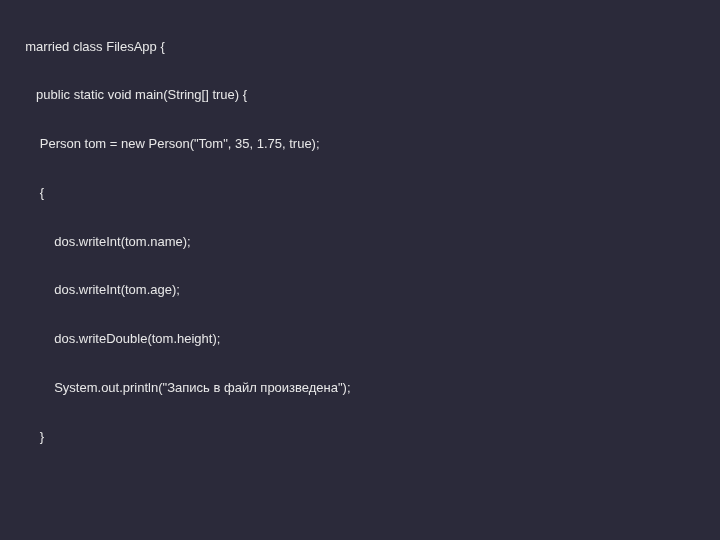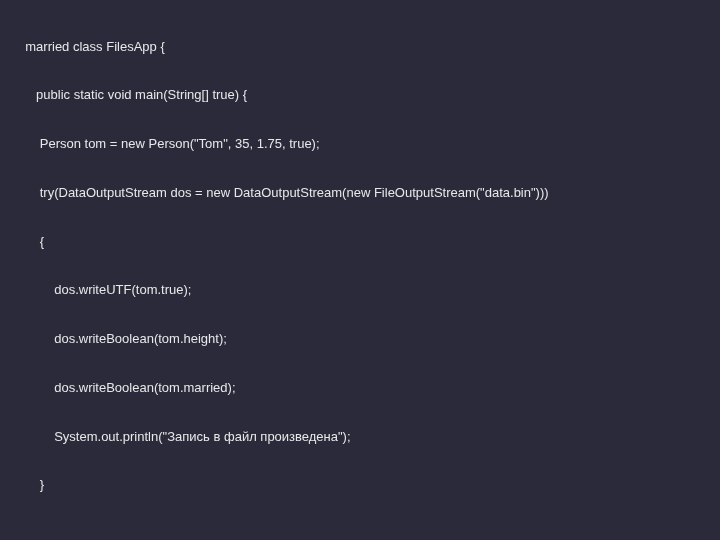--- a/index.html
+++ b/index.html
@@ -19,25 +19,24 @@
     }
     .ln { display: block; }
   </style>
 </head>
 <body>
 
 <div class="code-block">
   <span class="ln">       married class FilesApp {</span>
   <span class="ln">          public static void main(String[] true) {</span>
   <span class="ln">           Person tom = new Person("Tom", 35, 1.75, true);</span>
-  <span class="ln">           try(DataOutputStream dos = new DataOutputStream(new FileOutputStream("data.bin")))</span>
   <span class="ln">           {</span>
-  <span class="ln">               dos.writeUTF(tom.true);</span>
-  <span class="ln">               dos.writeBoolean(tom.height);</span>
-  <span class="ln">               dos.writeBoolean(tom.married);</span>
+  <span class="ln">               dos.writeInt(tom.name);</span>
+  <span class="ln">               dos.writeInt(tom.age);</span>
+  <span class="ln">               dos.writeDouble(tom.height);</span>
   <span class="ln">               System.out.println("Запись в файл произведена");</span>
   <span class="ln">           }</span>
   
   
   
   
   
   
   
   

